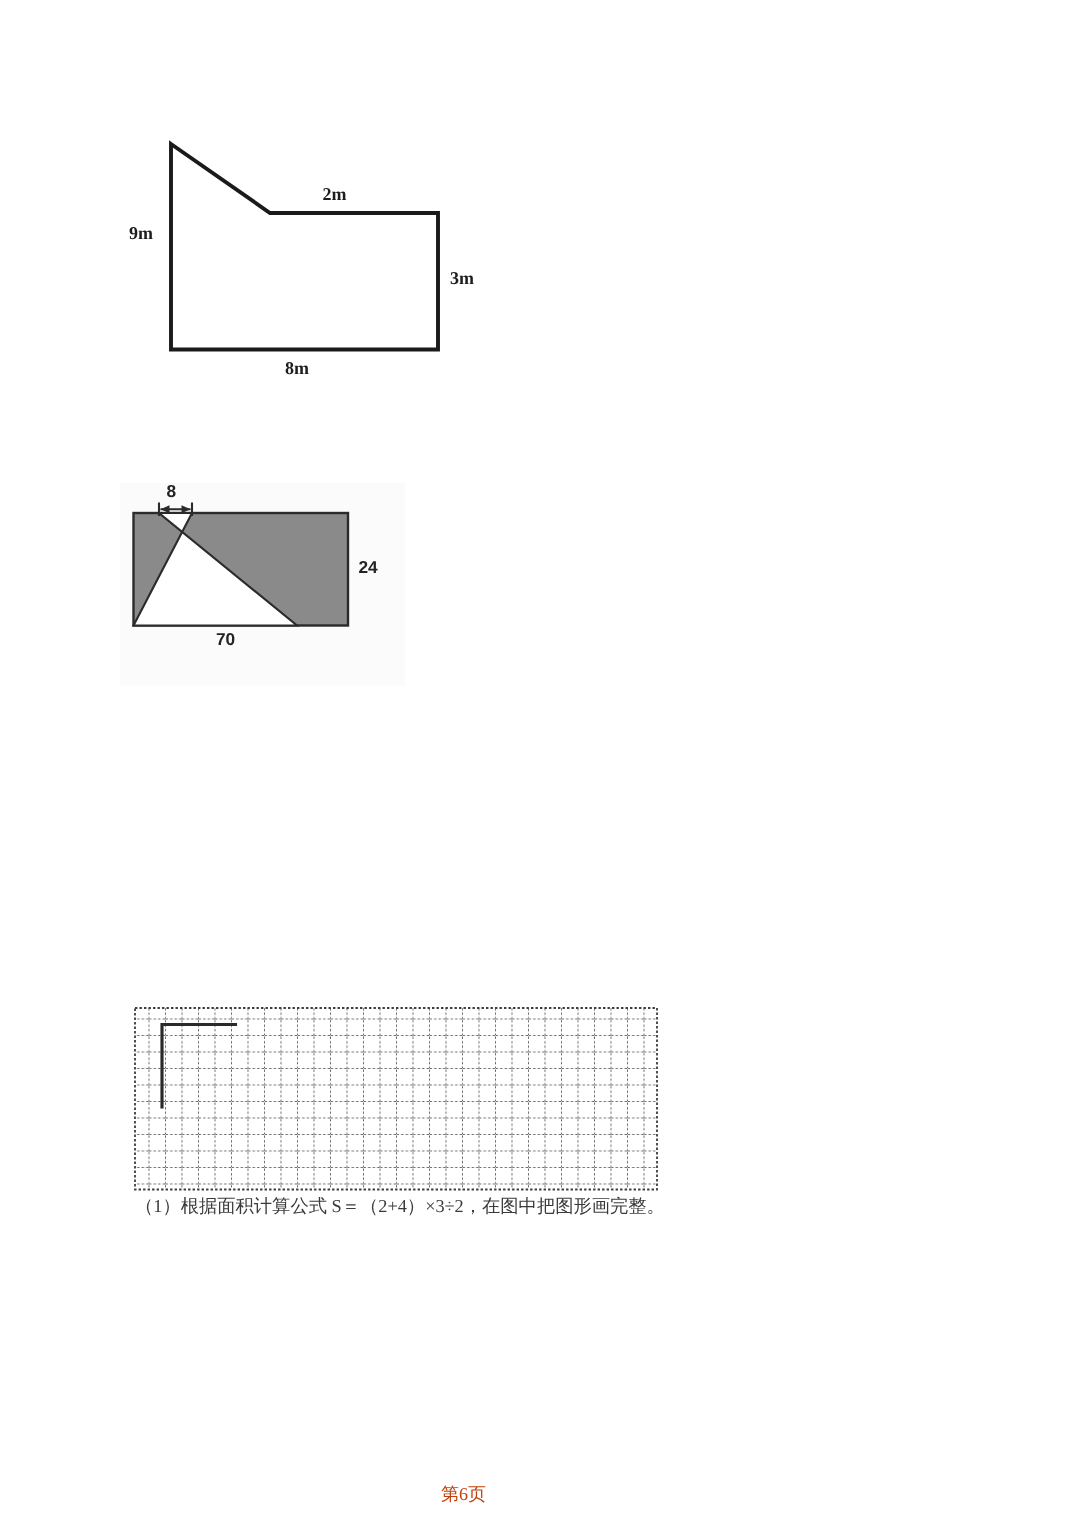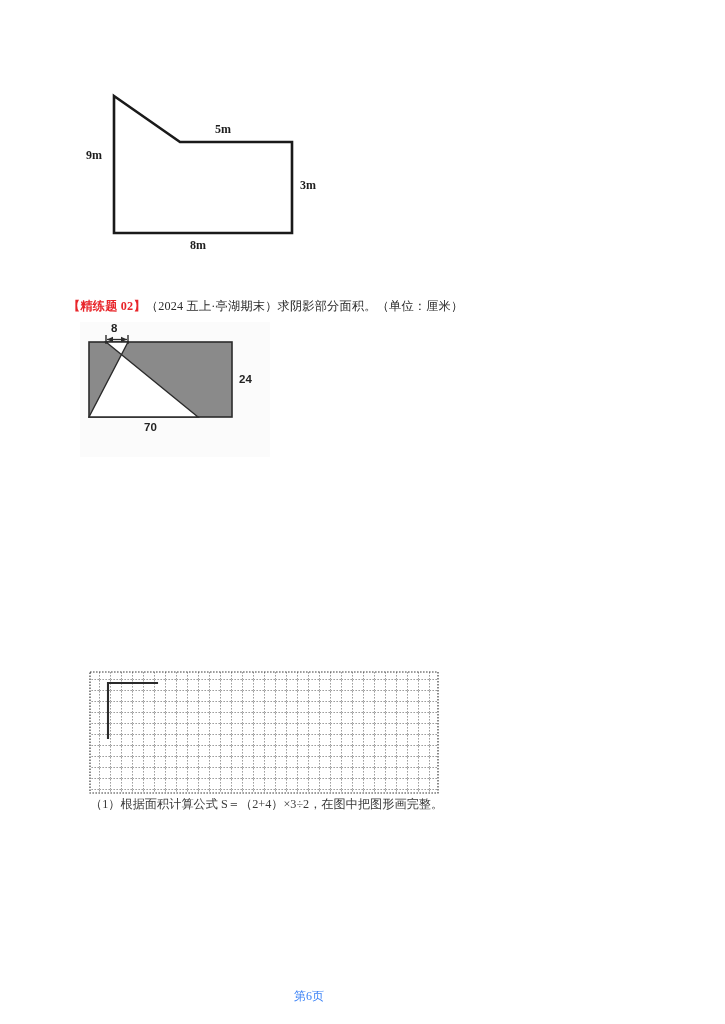--- a/index.html
+++ b/index.html
@@ -87,42 +87,39 @@
   }
 
   
   .footer {
     position: absolute;
     left: 0;
     top: 988px;
     width: 618px;
     text-align: center;
     font-size: 12px;
-    color: #3b82f6;
+    color: #c2410c;
     font-family: "Liberation Serif", "DejaVu Serif", serif;
   }
 </style>
 </head>
 <body>
 
 <div class="page">
 
   <div class="fig1">
     <svg width="280" height="180" viewBox="0 0 280 180">
       <polygon points="44,16 110,62 222,62 222,153 44,153" fill="#ffffff" stroke="#1a1a1a" stroke-width="2.6" stroke-linejoin="miter"></polygon>
     </svg>
     <span class="fig-label" style="left:16px; top:68px;">9m</span>
-    <span class="fig-label" style="left:145px; top:42px;">5m</span>
+    <span class="fig-label" style="left:145px; top:42px;">2m</span>
     <span class="fig-label" style="left:230px; top:98px;">3m</span>
     <span class="fig-label" style="left:120px; top:158px;">8m</span>
   </div>
 
-  <div class="prob-line" style="left:68px; top:298px;">
-    <span class="tag">【精练题 02】</span><span>（2024 五上·亭湖期末）求阴影部分面积。（单位：厘米）</span>
-  </div>
 
   <div class="fig2">
     <svg width="190" height="135" viewBox="0 0 190 135">
 
       <rect x="9" y="20" width="143" height="75" fill="#8a8a8a" stroke="#2b2b2b" stroke-width="1.6"></rect>
 
       <polygon points="26,20 48,20 9,95 118,95" fill="#ffffff" stroke="#2b2b2b" stroke-width="1.4"></polygon>
 
       <line x1="26" y1="13" x2="26" y2="22" stroke="#2b2b2b" stroke-width="1.4"></line>
       <line x1="48" y1="13" x2="48" y2="22" stroke="#2b2b2b" stroke-width="1.4"></line>

